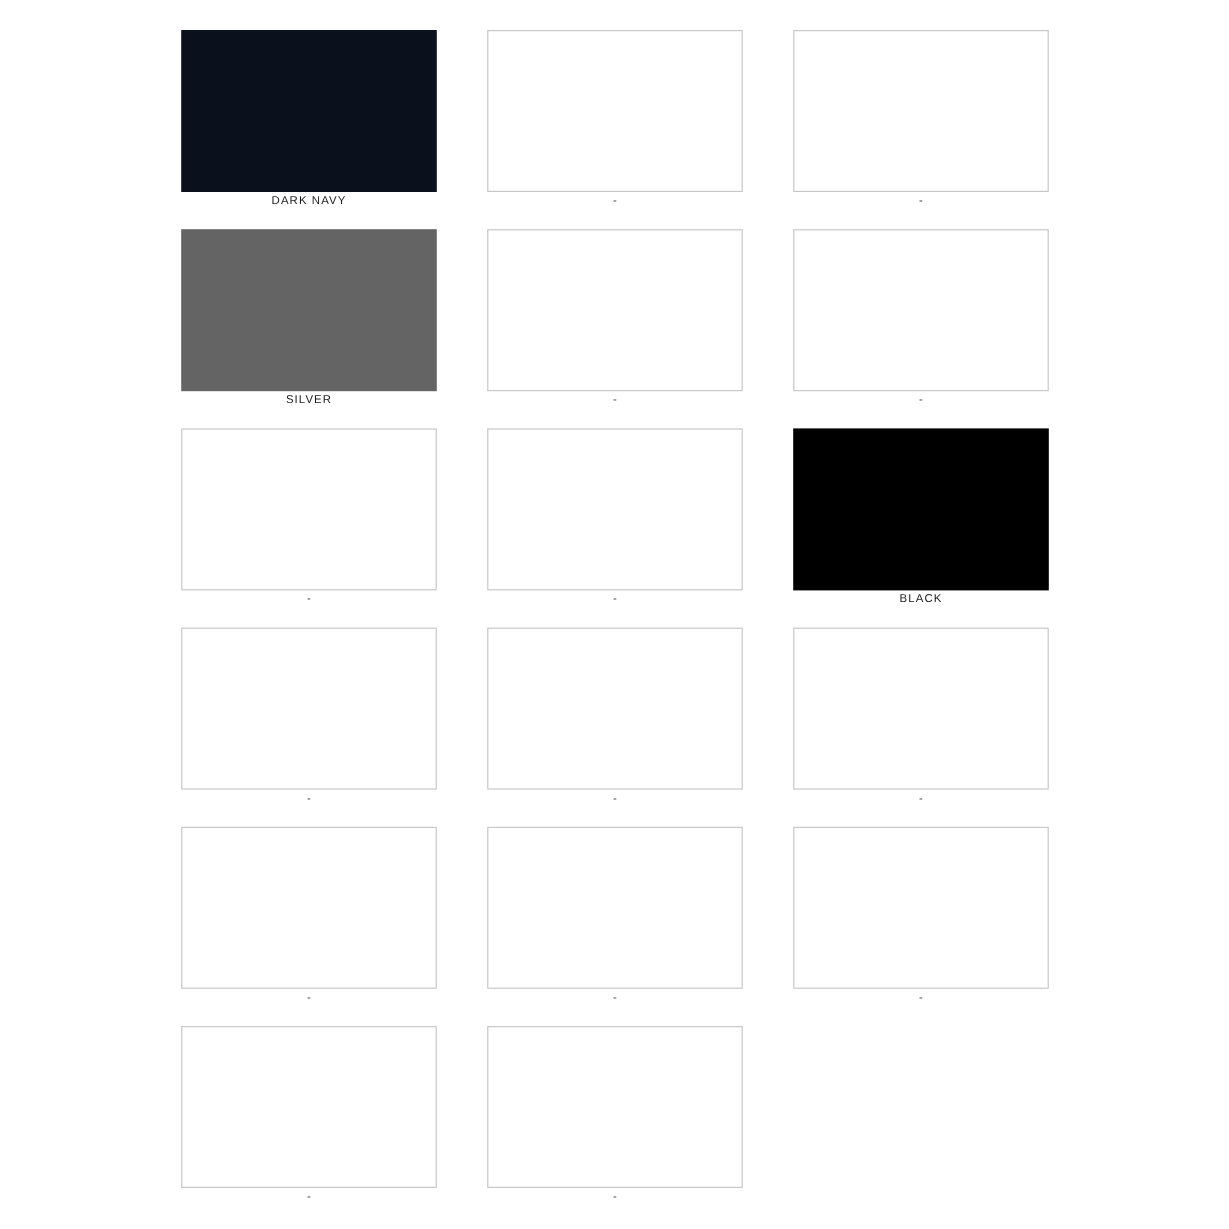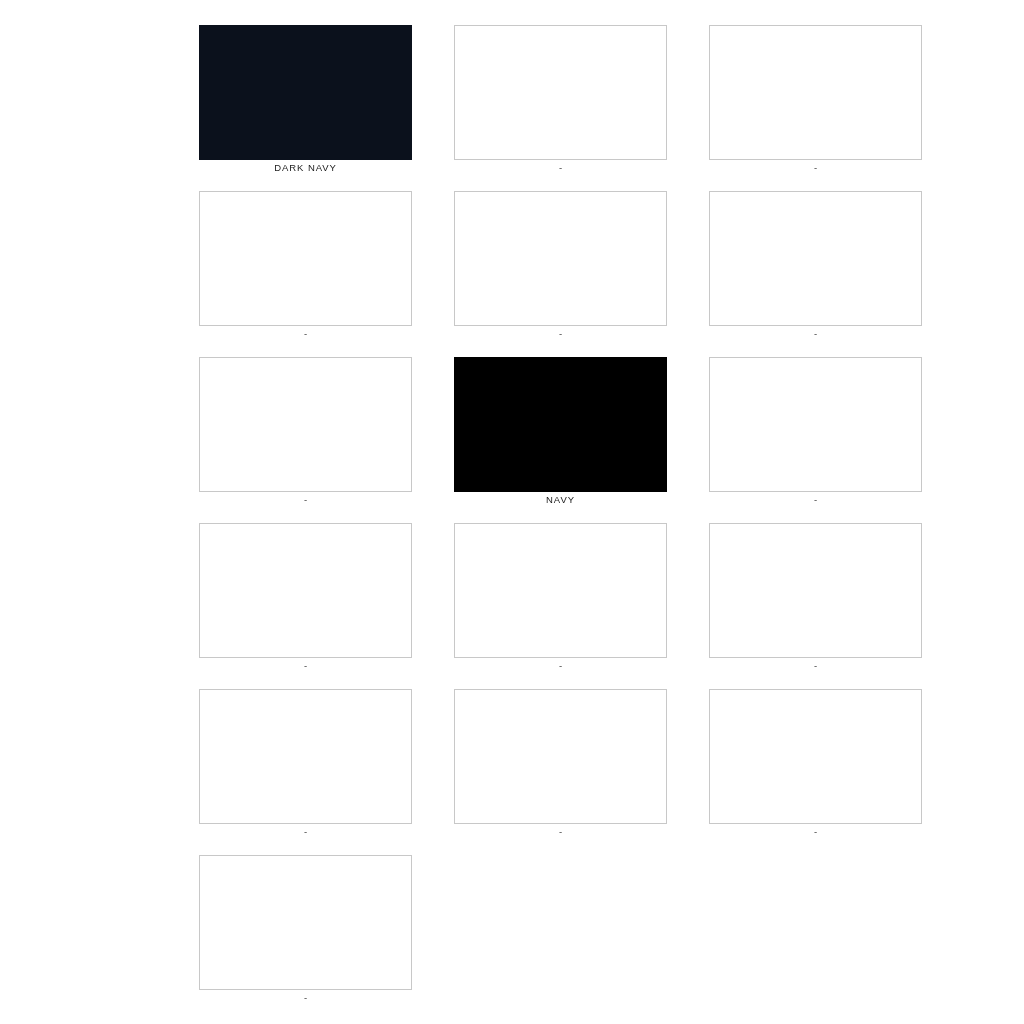--- a/index.html
+++ b/index.html
@@ -25,21 +25,20 @@
     grid-template-columns: repeat(3, 213px);
     grid-template-rows: repeat(6, 135px);
     column-gap: 42px;
     row-gap: 31px;
   }
 
   .swatch-card {
     width: 213px;
     height: 135px;
     position: relative;
-    margin-left: 48px;
   }
 
   .swatch-chip {
     width: 213px;
     height: 135px;
     box-sizing: border-box;
     background: #ffffff;
     border: 1px solid #c8c8c8;
   }
 
@@ -75,39 +74,43 @@
       <div class="swatch-label">DARK NAVY</div>
     </div>
     <div class="swatch-card">
       <div class="swatch-chip" style="background: rgb(255, 255, 255); border: 1px solid rgb(200, 200, 200);"></div>
       <div class="swatch-label empty-label">-</div>
     </div>
     <div class="swatch-card">
       <div class="swatch-chip" style="background: rgb(255, 255, 255); border: 1px solid rgb(200, 200, 200);"></div>
       <div class="swatch-label empty-label">-</div>
     </div>
+    <div class="swatch-card filled">
+      <div class="swatch-chip" style="background: rgb(100, 100, 100);"></div>
+      <div class="swatch-label">SILVER</div>
+    </div>
     <div class="swatch-card">
       <div class="swatch-chip" style="background: rgb(255, 255, 255); border: 1px solid rgb(200, 200, 200);"></div>
       <div class="swatch-label empty-label">-</div>
     </div>
     <div class="swatch-card">
       <div class="swatch-chip" style="background: rgb(255, 255, 255); border: 1px solid rgb(200, 200, 200);"></div>
       <div class="swatch-label empty-label">-</div>
     </div>
     <div class="swatch-card">
       <div class="swatch-chip" style="background: rgb(255, 255, 255); border: 1px solid rgb(200, 200, 200);"></div>
       <div class="swatch-label empty-label">-</div>
     </div>
     <div class="swatch-card">
       <div class="swatch-chip" style="background: rgb(255, 255, 255); border: 1px solid rgb(200, 200, 200);"></div>
       <div class="swatch-label empty-label">-</div>
     </div>
     <div class="swatch-card filled">
       <div class="swatch-chip" style="background: rgb(0, 0, 0);"></div>
-      <div class="swatch-label">NAVY</div>
+      <div class="swatch-label">BLACK</div>
     </div>
     <div class="swatch-card">
       <div class="swatch-chip" style="background: rgb(255, 255, 255); border: 1px solid rgb(200, 200, 200);"></div>
       <div class="swatch-label empty-label">-</div>
     </div>
     <div class="swatch-card">
       <div class="swatch-chip" style="background: rgb(255, 255, 255); border: 1px solid rgb(200, 200, 200);"></div>
       <div class="swatch-label empty-label">-</div>
     </div>
     <div class="swatch-card">

